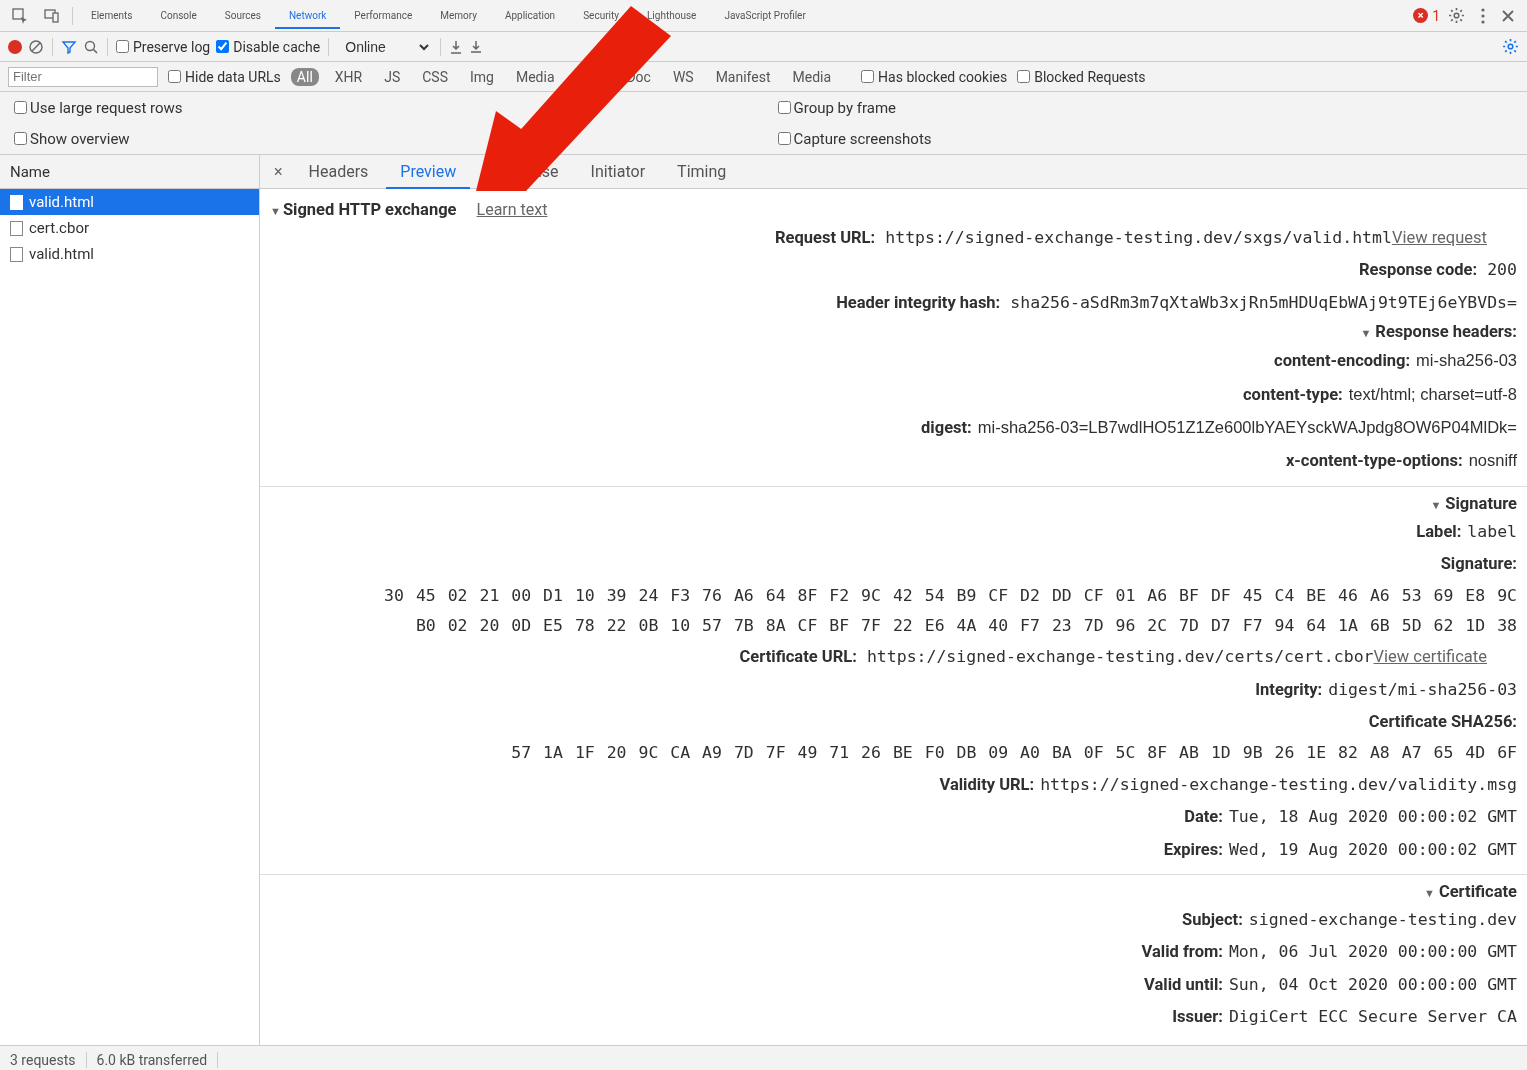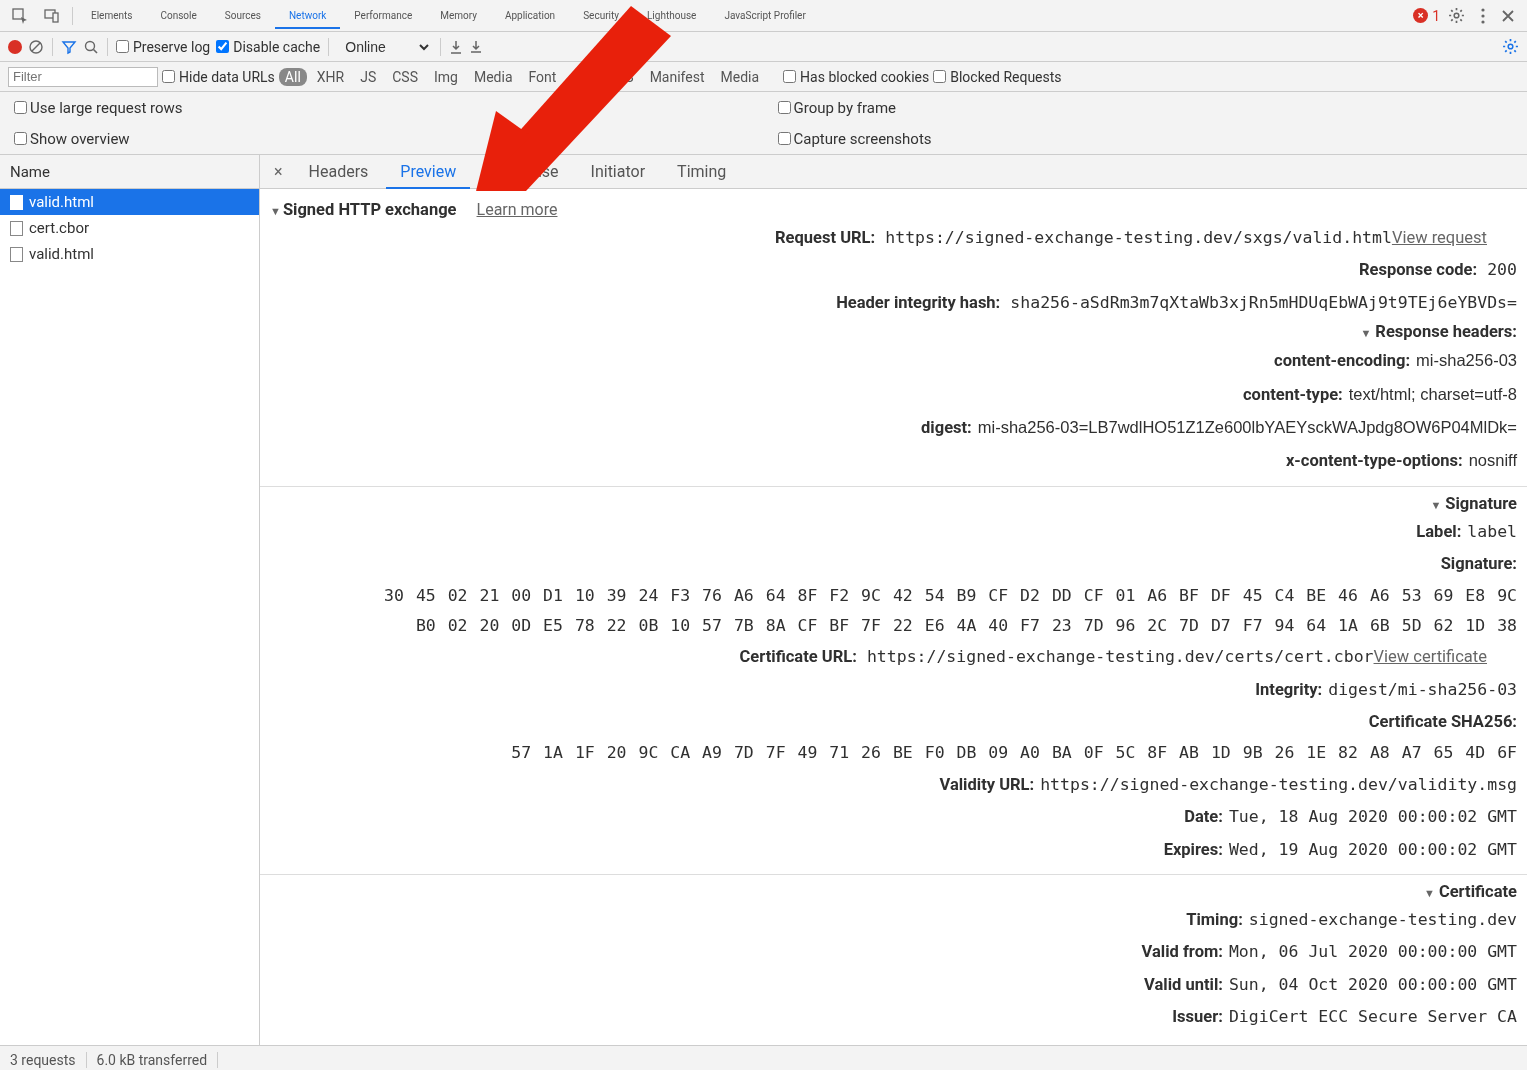--- a/index.html
+++ b/index.html
@@ -55,21 +55,21 @@
 .checkbox-wrap { display: flex; align-items: center; gap: 4px; font-size: 14px; color: #333;}
 .checkbox-wrap input { margin:0; }
 .online-select { font-size:14px; color:#333; padding: 1px 30px 1px 4px; background:transparent; border:none;}
 .filter-row {
   display: flex;
   align-items: center;
   height: 30px;
   border-bottom: 1px solid #ccc;
   background: #f3f3f3;
   padding: 0 8px;
-  gap: 4px;
+  gap: 10px;
   font-size: 14px;
 }
 .filter-input {
   width: 150px;
   height: 20px;
   border: 1px solid #bbb;
   background: #fff;
   font-size: 13px;
   padding: 0 4px;
   color: #888;
@@ -363,21 +363,21 @@
       <div class="dtab">Response</div>
       <div class="dtab">Initiator</div>
       <div class="dtab">Timing</div>
     </div>
 
     <div class="content">
 
       <div class="section">
         <div class="section-head">
           <span><span class="tri">▼</span><span class="title">Signed HTTP exchange</span></span>
-          <span class="link">Learn more</span>
+          <span class="link">Learn text</span>
         </div>
         <div class="kv">
           <span class="k">Request URL:</span>
           <span class="v">https://signed-exchange-testing.dev/sxgs/valid.html</span>
           <span class="link-right">View request</span>
         </div>
         <div class="kv">
           <span class="k">Response code:</span>
           <span class="v">200</span>
         </div>
@@ -406,21 +406,21 @@
         <div class="kv"><span class="k">Integrity:</span><span class="v">digest/mi-sha256-03</span></div>
         <div class="kv"><span class="k">Certificate SHA256:</span></div>
         <div class="mono-block">57 1A 1F 20 9C CA A9 7D 7F 49 71 26 BE F0 DB 09 A0 BA 0F 5C 8F AB 1D 9B 26 1E 82 A8 A7 65 4D 6F</div>
         <div class="kv"><span class="k">Validity URL:</span><span class="v">https://signed-exchange-testing.dev/validity.msg</span></div>
         <div class="kv"><span class="k">Date:</span><span class="v">Tue, 18 Aug 2020 00:00:02 GMT</span></div>
         <div class="kv"><span class="k">Expires:</span><span class="v">Wed, 19 Aug 2020 00:00:02 GMT</span></div>
       </div>
 
       <div class="section" style="border-bottom:none">
         <div class="subhead" style="padding-left:10px;"><span class="tri">▼</span><span class="title" style="font-weight:700">Certificate</span></div>
-        <div class="kv"><span class="k">Timing:</span><span class="v">signed-exchange-testing.dev</span></div>
+        <div class="kv"><span class="k">Subject:</span><span class="v">signed-exchange-testing.dev</span></div>
         <div class="kv"><span class="k">Valid from:</span><span class="v">Mon, 06 Jul 2020 00:00:00 GMT</span></div>
         <div class="kv"><span class="k">Valid until:</span><span class="v">Sun, 04 Oct 2020 00:00:00 GMT</span></div>
         <div class="kv"><span class="k">Issuer:</span><span class="v">DigiCert ECC Secure Server CA</span></div>
       </div>
     </div>
   </div>
 </div>
 
 <div class="status-bar">
   <span class="seg" style="border-left:none;padding-left:0">3 requests</span>

